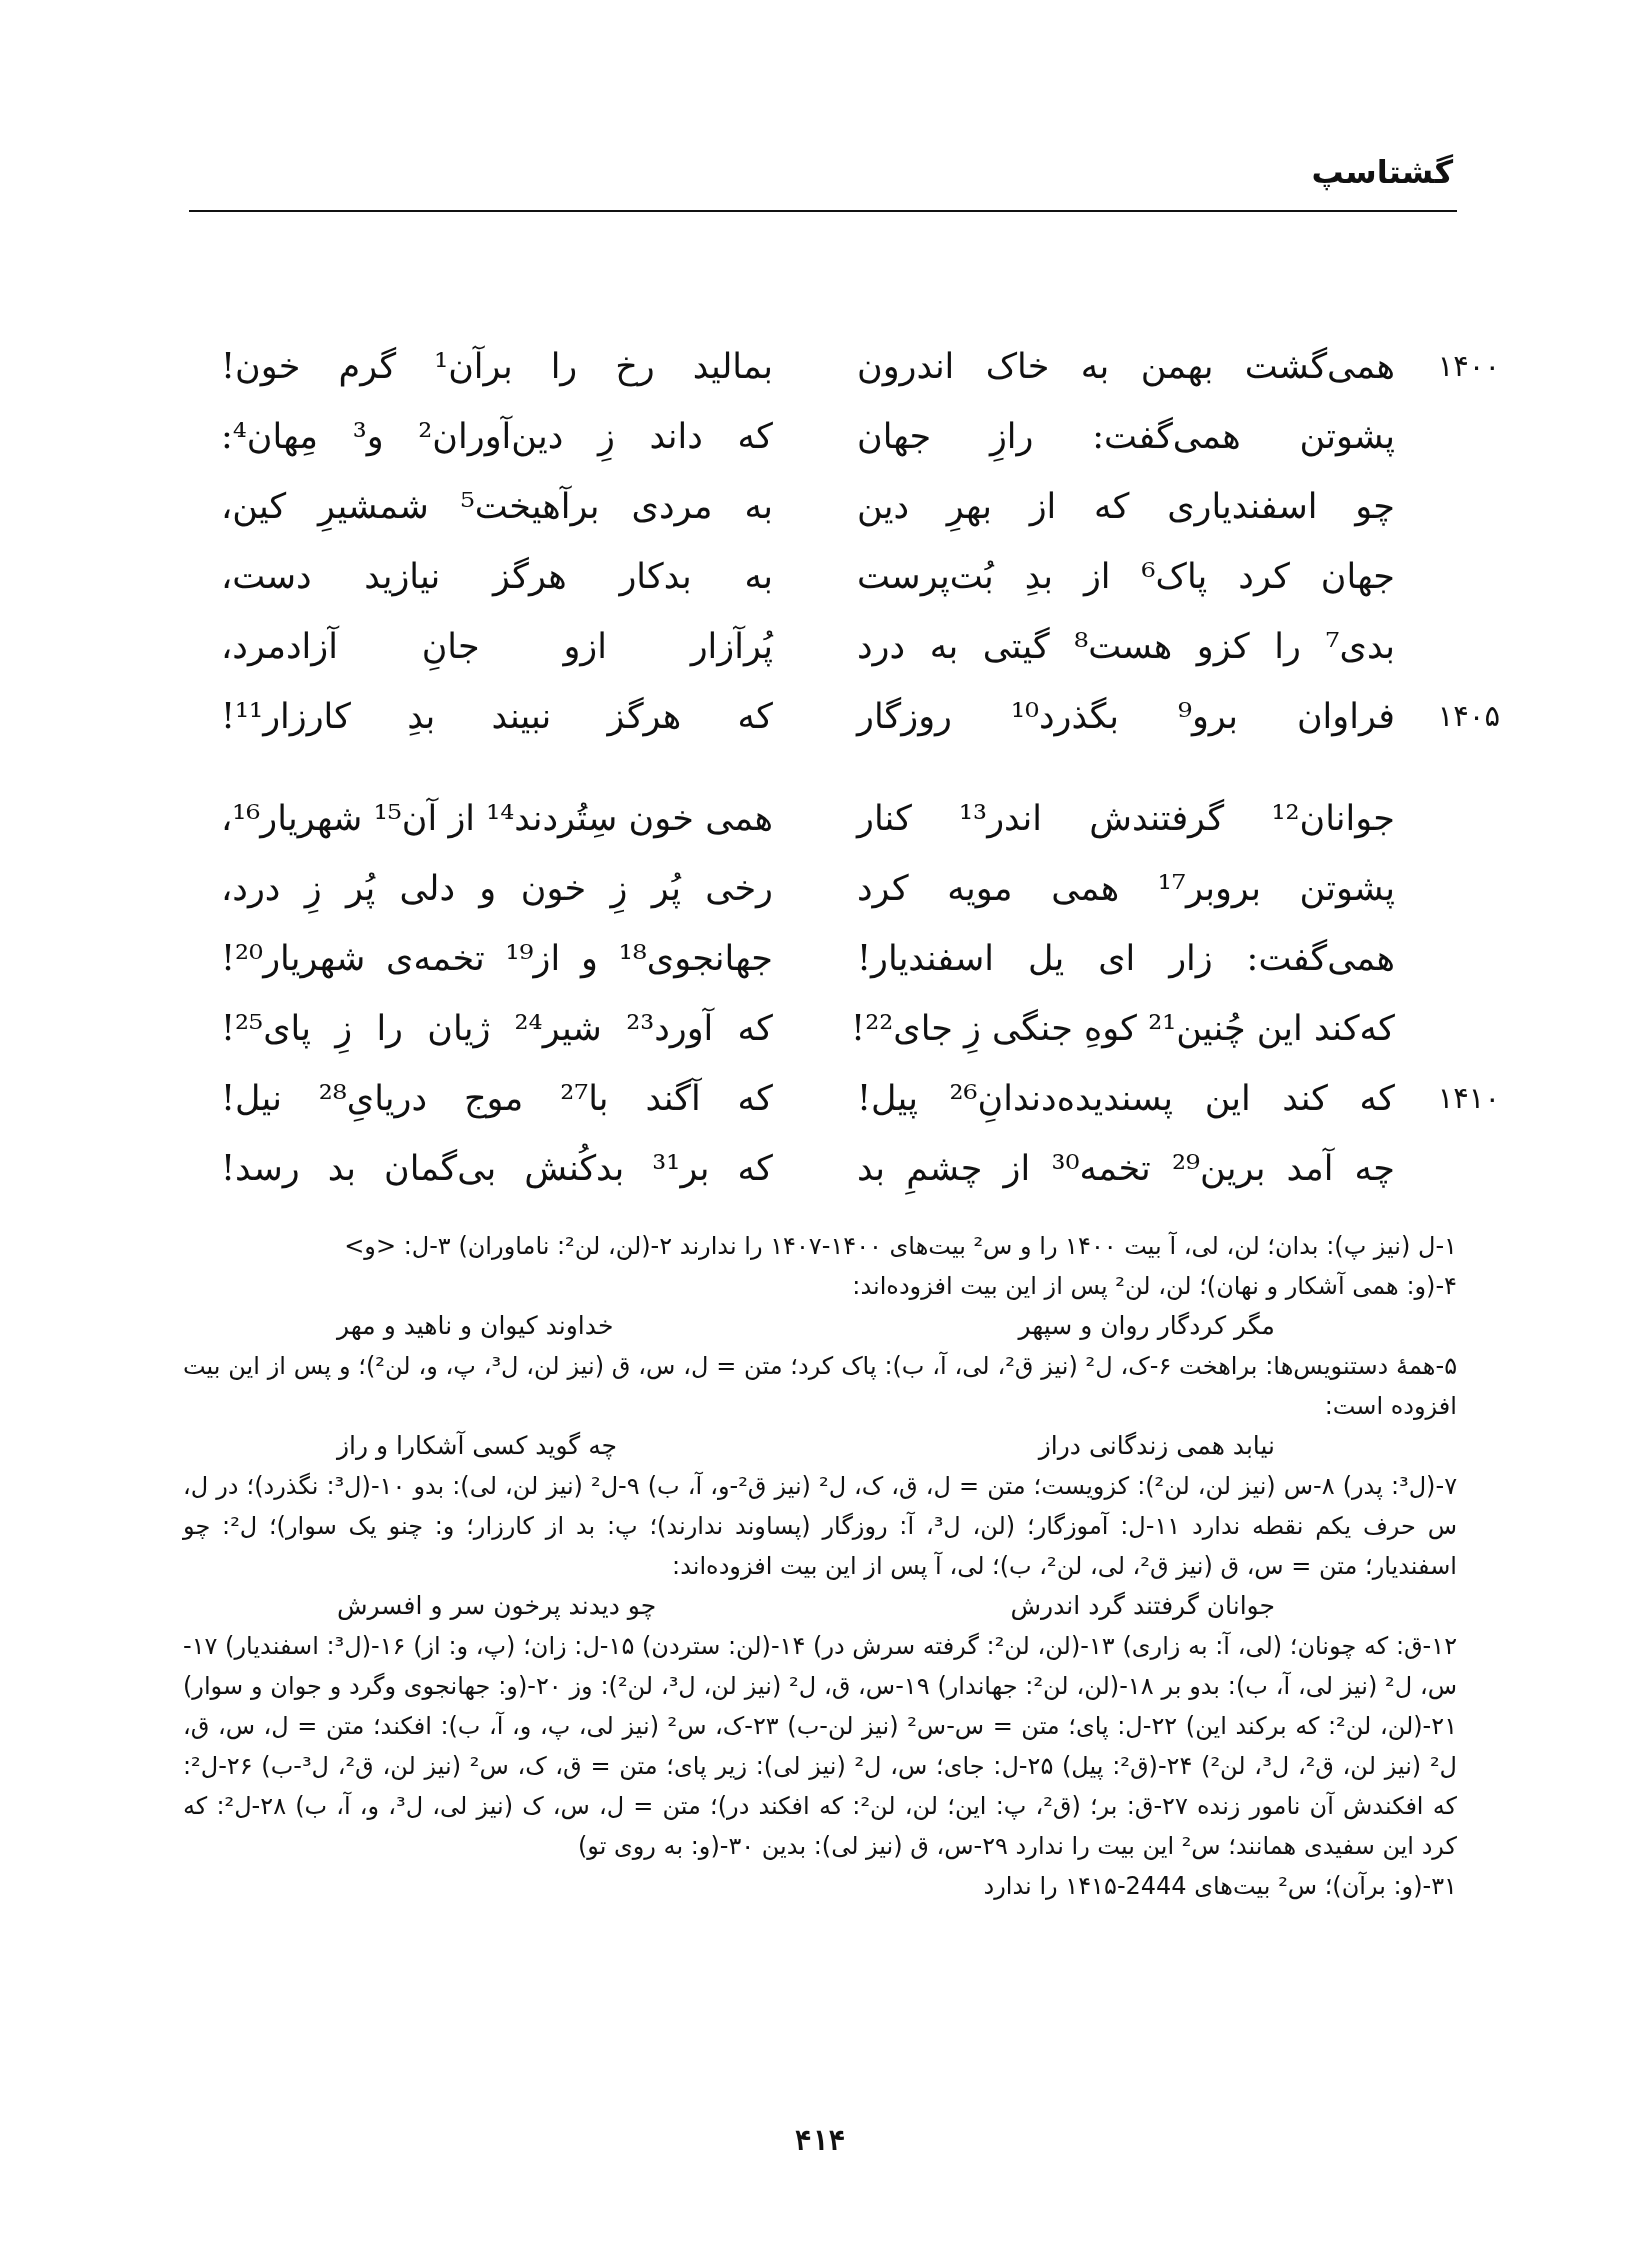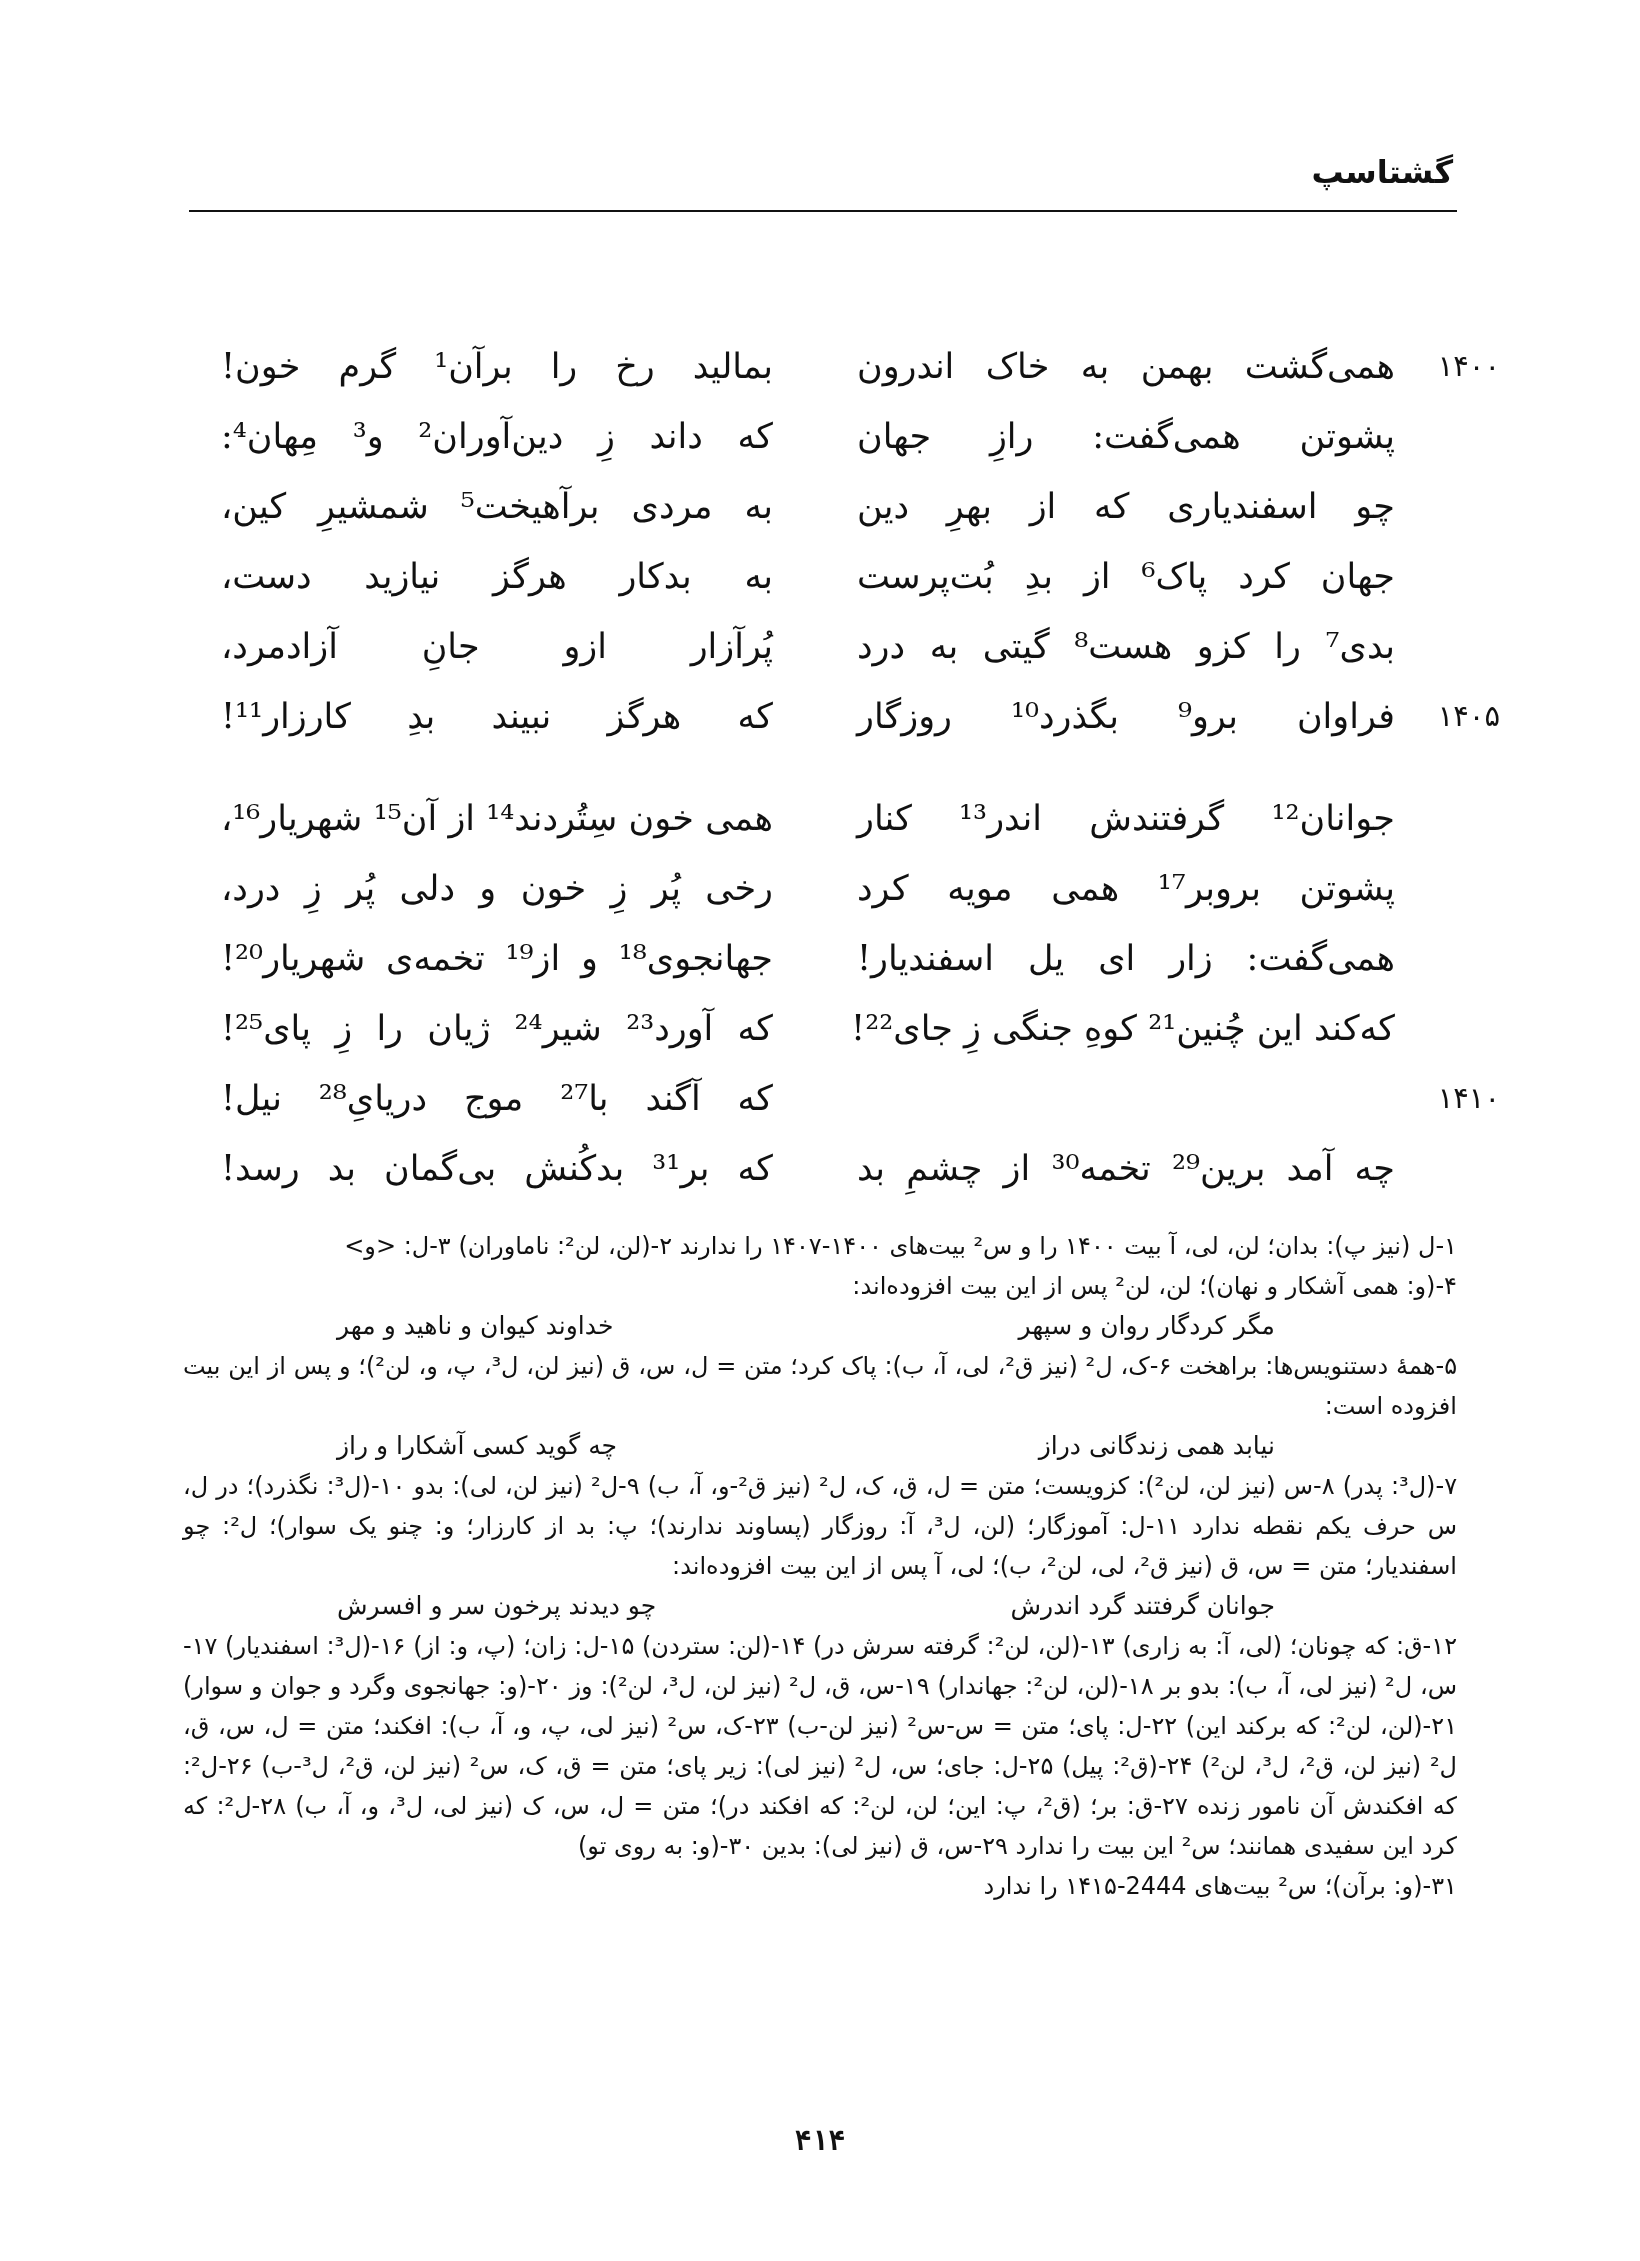--- a/index.html
+++ b/index.html
@@ -177,20 +177,21 @@
         <span class="hemistich second">جهانجوی¹⁸ و از¹⁹ تخمه‌ی شهریار²⁰!</span>
         <span class="hemistich first">همی‌گفت: زار ای یل اسفندیار!</span>
       </div>
       <div class="bayt">
         <span class="bayt-num"></span>
         <span class="hemistich first">که‌کند این چُنین²¹ کوهِ جنگی زِ جای²²!</span>
         <span class="hemistich second">که آورد²³ شیر²⁴ ژیان را زِ پای²⁵!</span>
       </div>
       <div class="bayt">
         <span class="bayt-num">۱۴۱۰</span>
+        <span class="hemistich first">که کند این پسندیده‌دندانِ²⁶ پیل!</span>
         <span class="hemistich second">که آگند با²⁷ موج دریایِ²⁸ نیل!</span>
       </div>
       <div class="bayt">
         <span class="bayt-num"></span>
         <span class="hemistich first">چه آمد برین²⁹ تخمه³⁰ از چشمِ بد</span>
         <span class="hemistich second">که بر³¹ بدکُنش بی‌گمان بد رسد!</span>
       </div>
     </div>
   </div>
 

